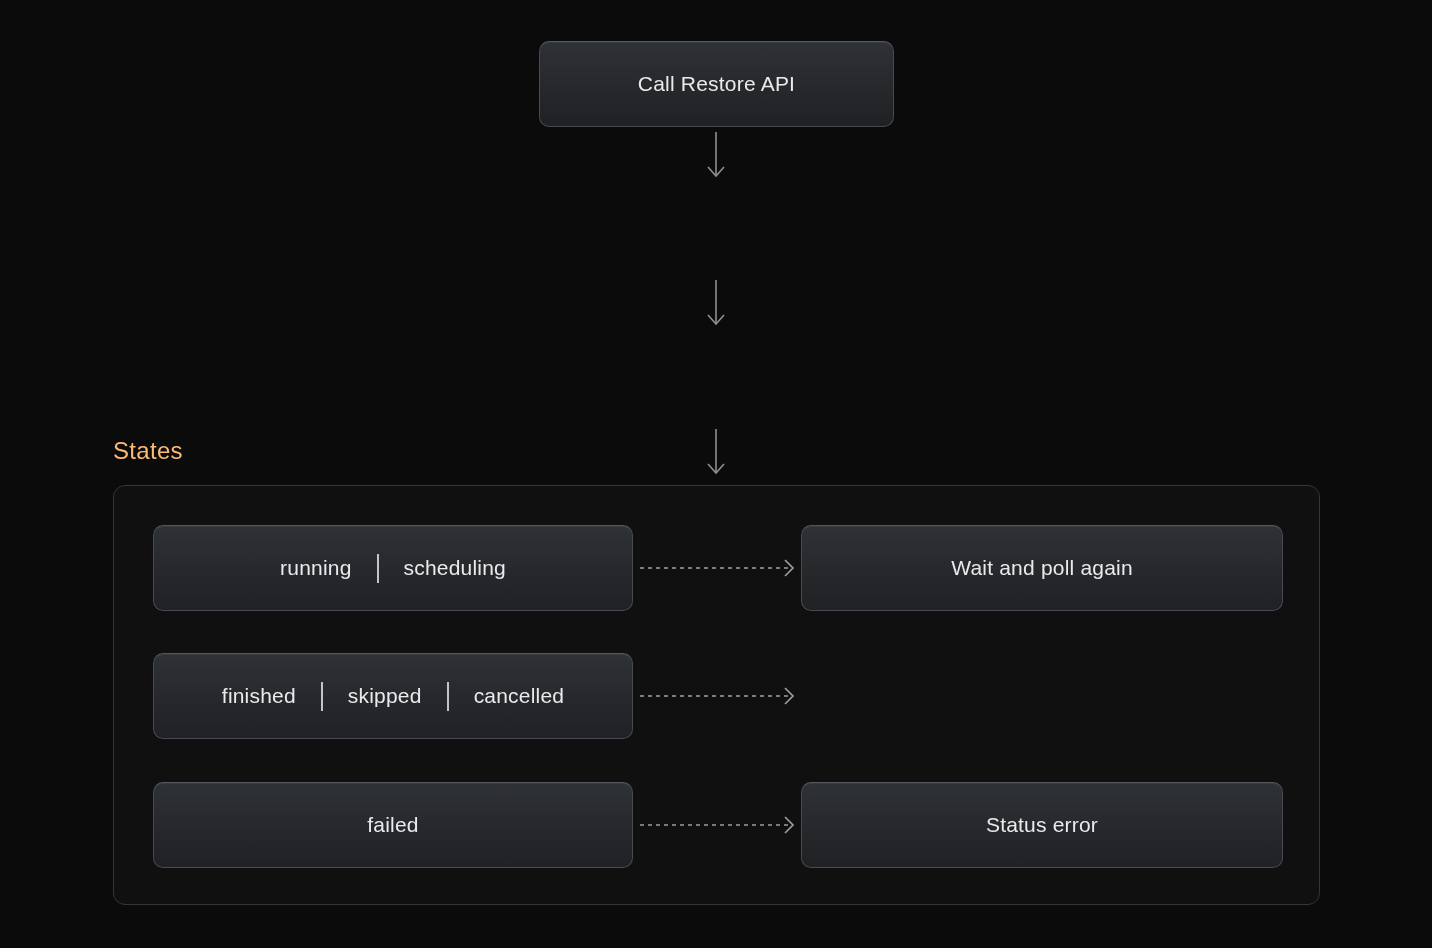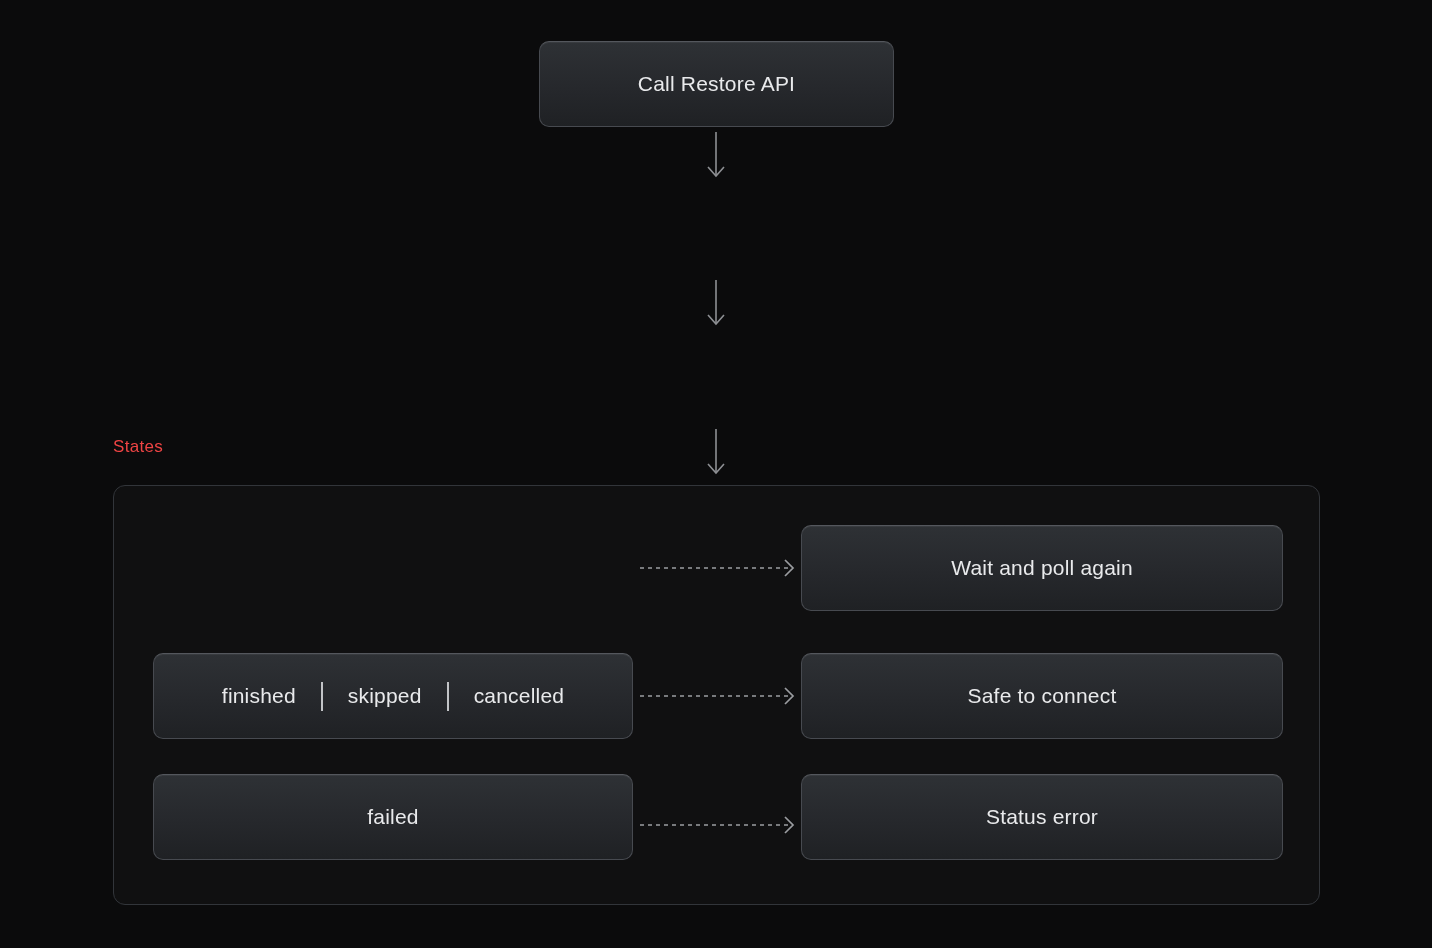--- a/index.html
+++ b/index.html
@@ -43,22 +43,22 @@
   }
   .v-arrow line, .v-arrow path {
     stroke: #8e9094;
     stroke-width: 1.6;
     fill: none;
   }
   .section-title {
     position: absolute;
     left: 113px;
     top: 437px;
-    font-size: 17px;
-    color: #ef4444;
+    font-size: 24px;
+    color: #fdba74;
     letter-spacing: 0.3px;
   }
   .states-container {
     position: absolute;
     left: 113px;
     top: 485px;
     width: 1207px;
     height: 420px;
     box-sizing: border-box;
     border: 1px solid #32353a;
@@ -70,21 +70,21 @@
     width: 480px;
     height: 86px;
   }
   .action-box {
     left: 687px;
     width: 482px;
     height: 86px;
   }
   .row-1 { top: 39px; }
   .row-2 { top: 167px; }
-  .row-3 { top: 288px; align-items: center; }
+  .row-3 { top: 296px; align-items: center; }
   .h-arrow {
     position: absolute;
     left: 526px;
     width: 156px;
     height: 24px;
   }
   .h-arrow line {
     stroke: #9b9da1;
     stroke-width: 1.7;
     stroke-dasharray: 4 4;
@@ -137,20 +137,27 @@
 
   <svg class="v-arrow" style="top:428px" viewBox="0 0 20 48">
     <line x1="10" y1="1" x2="10" y2="44"></line>
     <path d="M2 36 L10 45 L18 36"></path>
   </svg>
 
   <div class="section-title">States</div>
 
   <div class="states-container">
 
+    <div class="node states-box row-1">
+      <span class="states-list">
+          <span class="state-name">running</span>
+          <span class="state-sep"></span>
+          <span class="state-name">scheduling</span>
+        </span>
+    </div>
     <svg class="h-arrow arrow-r1" viewBox="0 0 156 24">
       <line x1="0" y1="12" x2="148" y2="12"></line>
       <path d="M145 4 L153 12 L145 20"></path>
     </svg>
     <div class="node action-box row-1">
       <span class="node-label">Wait and poll again</span>
     </div>
 
     <div class="node states-box row-2">
       <span class="states-list">
@@ -158,23 +165,20 @@
           <span class="state-sep"></span>
           <span class="state-name">skipped</span>
           <span class="state-sep"></span>
           <span class="state-name">cancelled</span>
         </span>
     </div>
     <svg class="h-arrow arrow-r2" viewBox="0 0 156 24">
       <line x1="0" y1="12" x2="148" y2="12"></line>
       <path d="M145 4 L153 12 L145 20"></path>
     </svg>
-    <div class="node action-box row-2">
-      <span class="node-label">Safe to connect</span>
-    </div>
 
     <div class="node states-box row-3">
       <span class="states-list">
           <span class="state-name">failed</span>
         </span>
     </div>
     <svg class="h-arrow arrow-r3" viewBox="0 0 156 24">
       <line x1="0" y1="12" x2="148" y2="12"></line>
       <path d="M145 4 L153 12 L145 20"></path>
     </svg>

